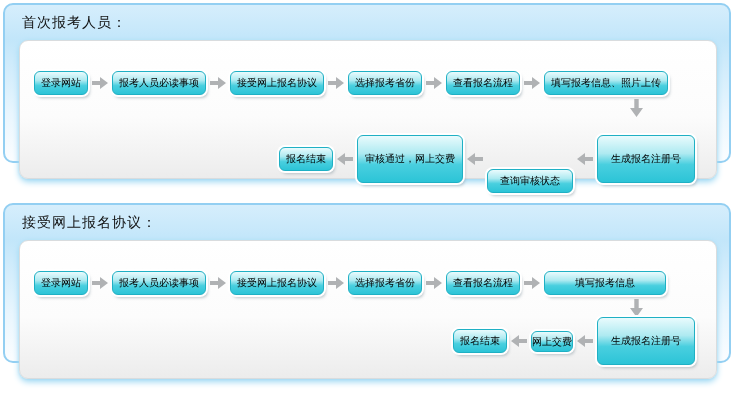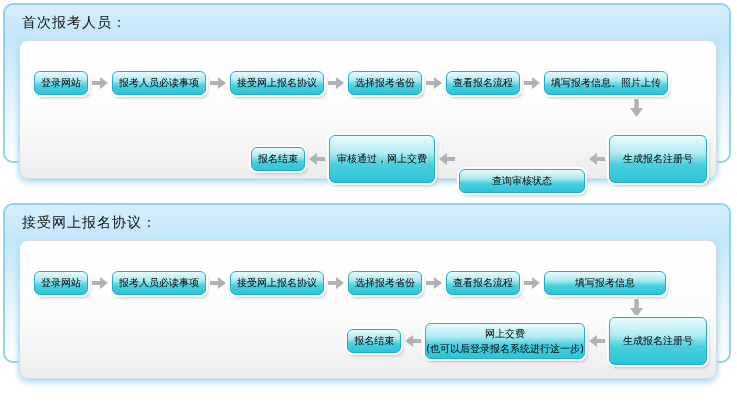--- a/index.html
+++ b/index.html
@@ -23,34 +23,34 @@
 
   .inner {
     position:absolute; left:14px; right:12px; top:35px; height:139px;
     border:1px solid #d9dcde; border-radius:9px;
     background:linear-gradient(180deg,#ffffff 0%, #fcfcfc 55%, #ececec 100%);
     box-shadow:0 3px 6px #9ed8f3, 0 0 3px #bce4f7;
   }
 
   .row { position:absolute; display:flex; align-items:center; gap:4px; }
   .row-top    { left:29px; top:66px; }
-  .row-bottom { right:22px; top:120px; }
+  .row-bottom { right:34px; top:120px; }
   .panel.second .row-bottom { top:112px; }
 
   .btn {
     font-size:10px; line-height:14px; color:#000;
     padding:4px 6px;
     white-space:nowrap;
     background:linear-gradient(180deg,#e9fbfd 0%, #aeeaf1 38%, #49cfdf 62%, #2cc4d7 100%);
     border:1px solid #1fb0c4;
     border-radius:6px;
     box-shadow:0 0 0 2px #ffffff, 2px 3px 3px rgba(120,140,150,0.45);
     text-align:center;
   }
-  .btn.pad-a { padding:4px 32px;margin-top:44px; }   
+  .btn.pad-a { padding:4px 12px;margin-top:44px; }   
   .btn.pad-b { padding:16px 13px; }   
   .btn.pad-c { padding:16px 7px;  }   
   .btn.wide  { padding:4px 30px; }   
   .btn.big   { padding:2px 0; line-height:15px; white-space:nowrap; }
 
   .arrow { display:inline-block; background:#b0b2b4; }
   .arrow.right {
     width:16px; height:12px;
     clip-path:polygon(0 33%, 50% 33%, 50% 0, 100% 50%, 50% 100%, 50% 67%, 0 67%);
   }
@@ -116,18 +116,17 @@
     <div class="btn wide">填写报考信息</div>
   </div>
 
   <span class="arrow down"></span>
 
   <div class="row row-bottom">
     <div class="btn">报名结束</div>
     <span class="arrow left"></span>
     <div class="btn big">
       <div>网上交费</div>
-      <div>(也可以后登录报名系统进行这一步)</div>
     </div>
     <span class="arrow left"></span>
     <div class="btn pad-b">生成报名注册号</div>
   </div>
 </div>
 
 </body></html>

